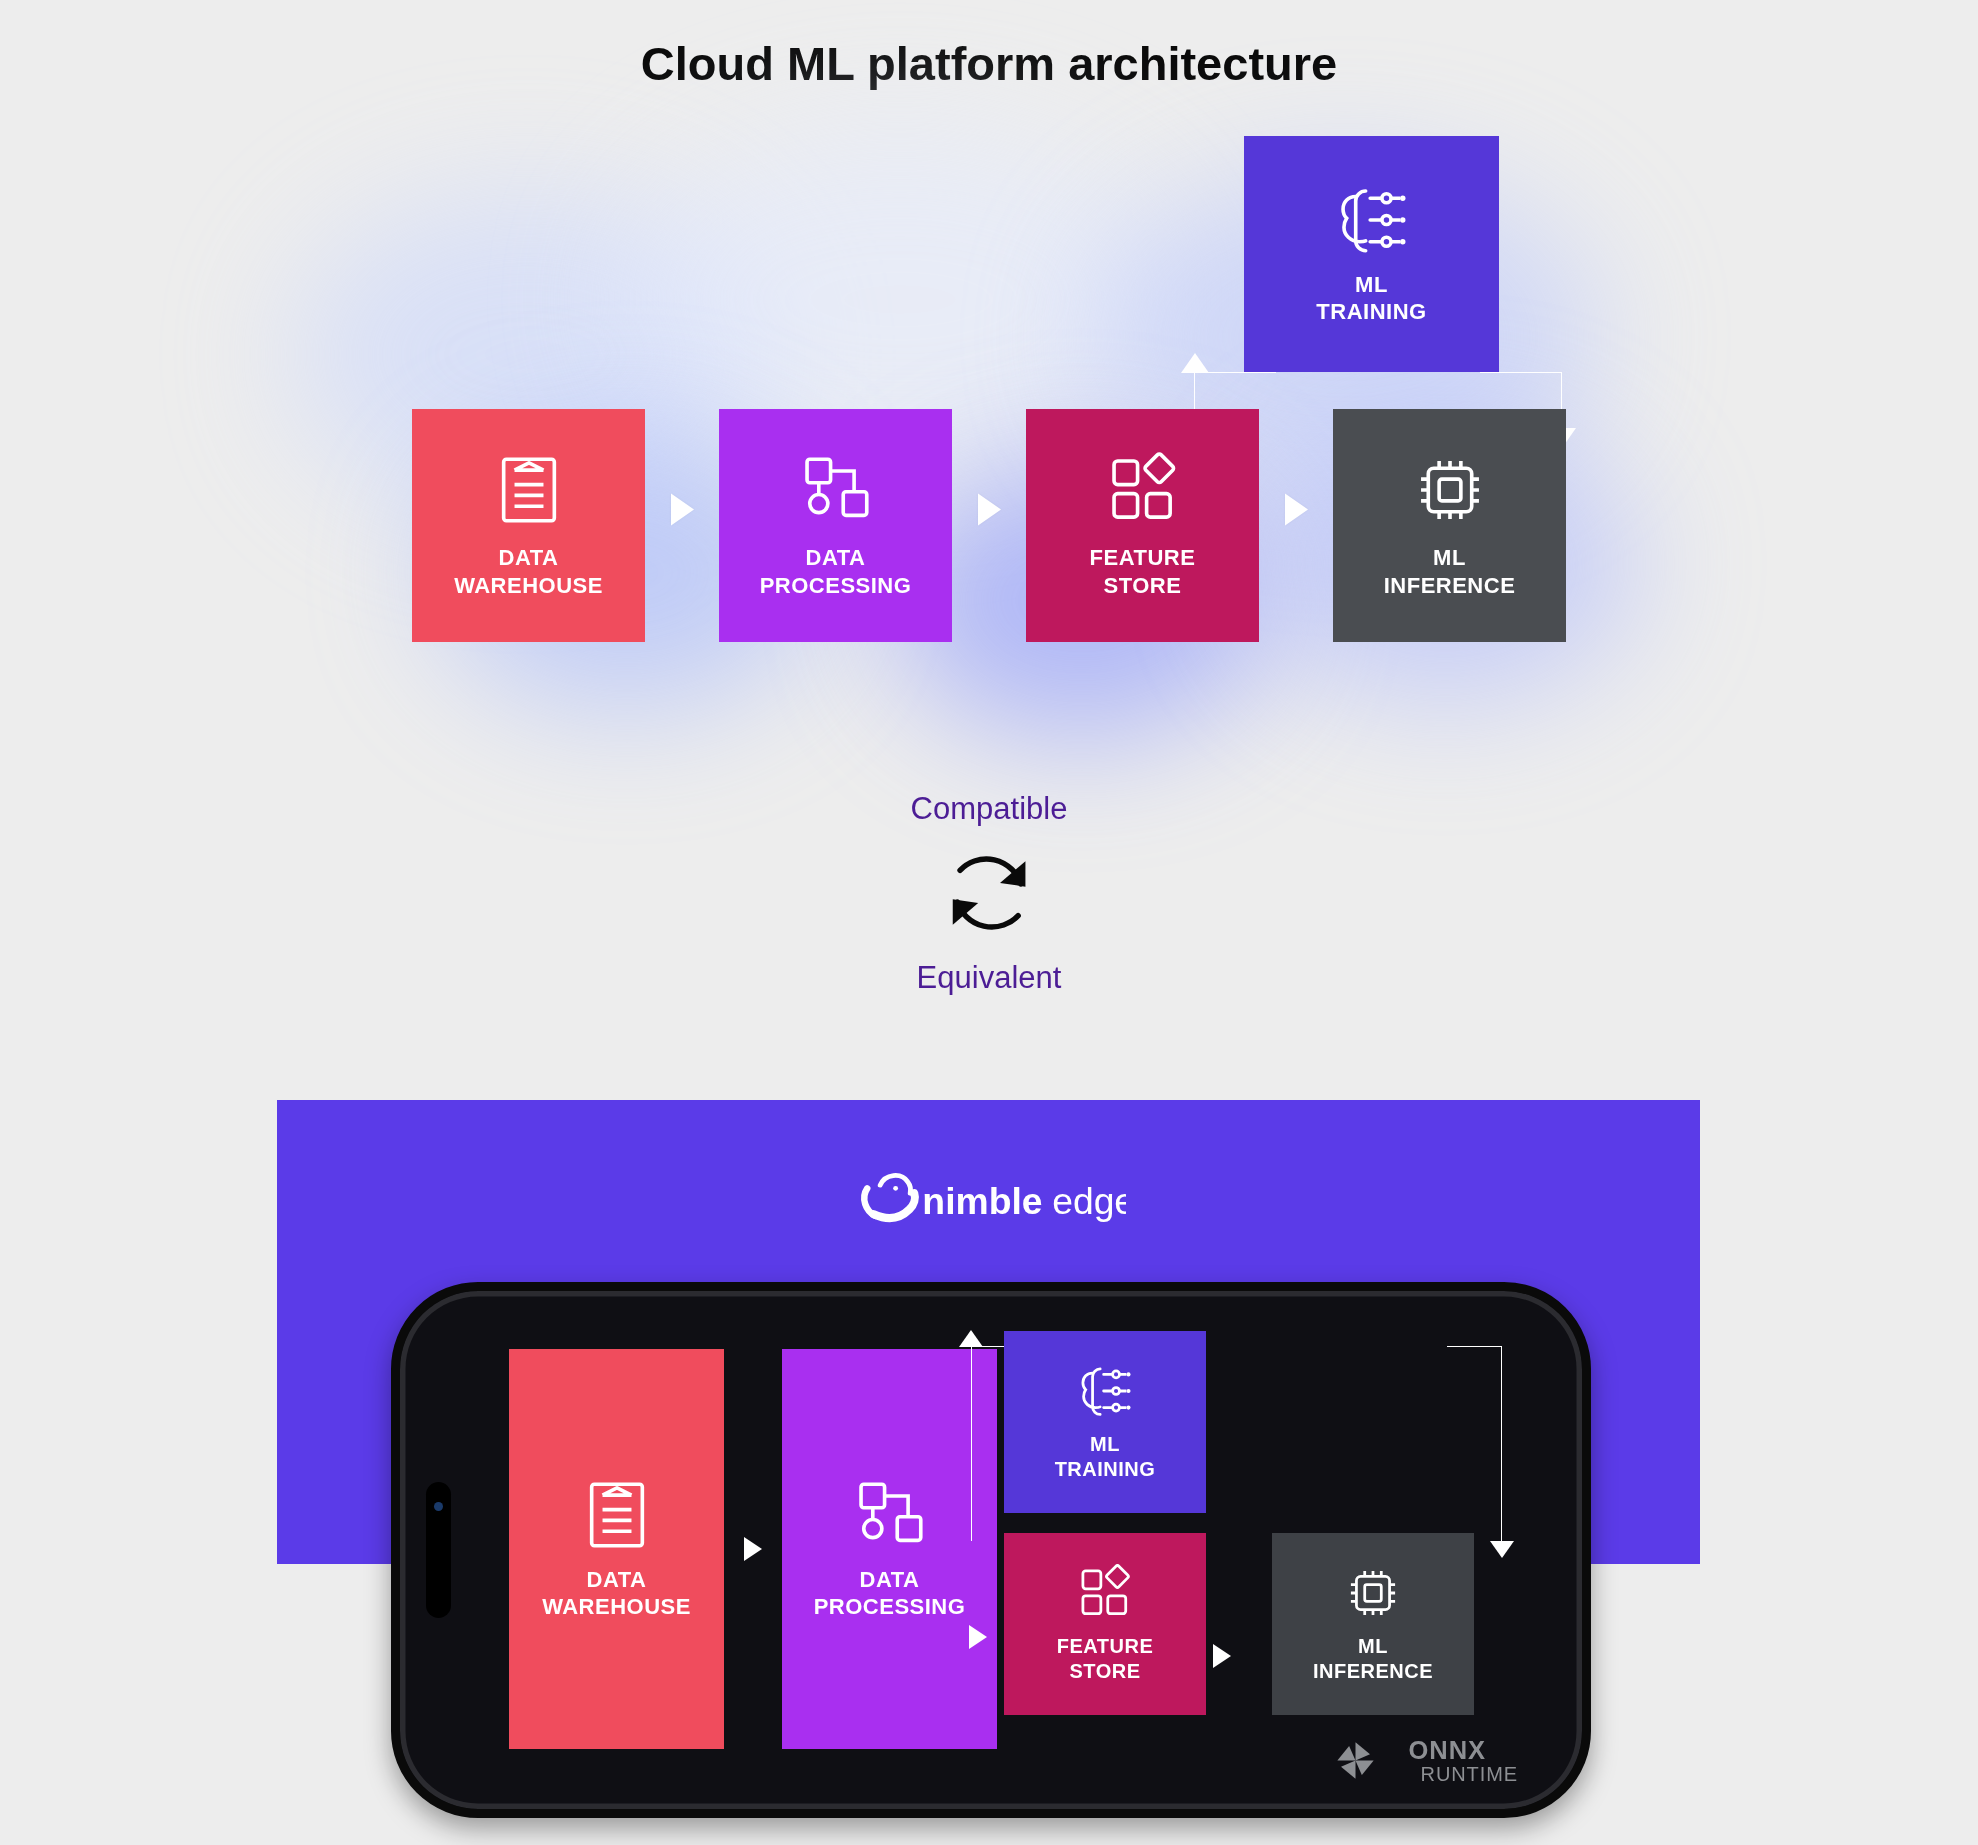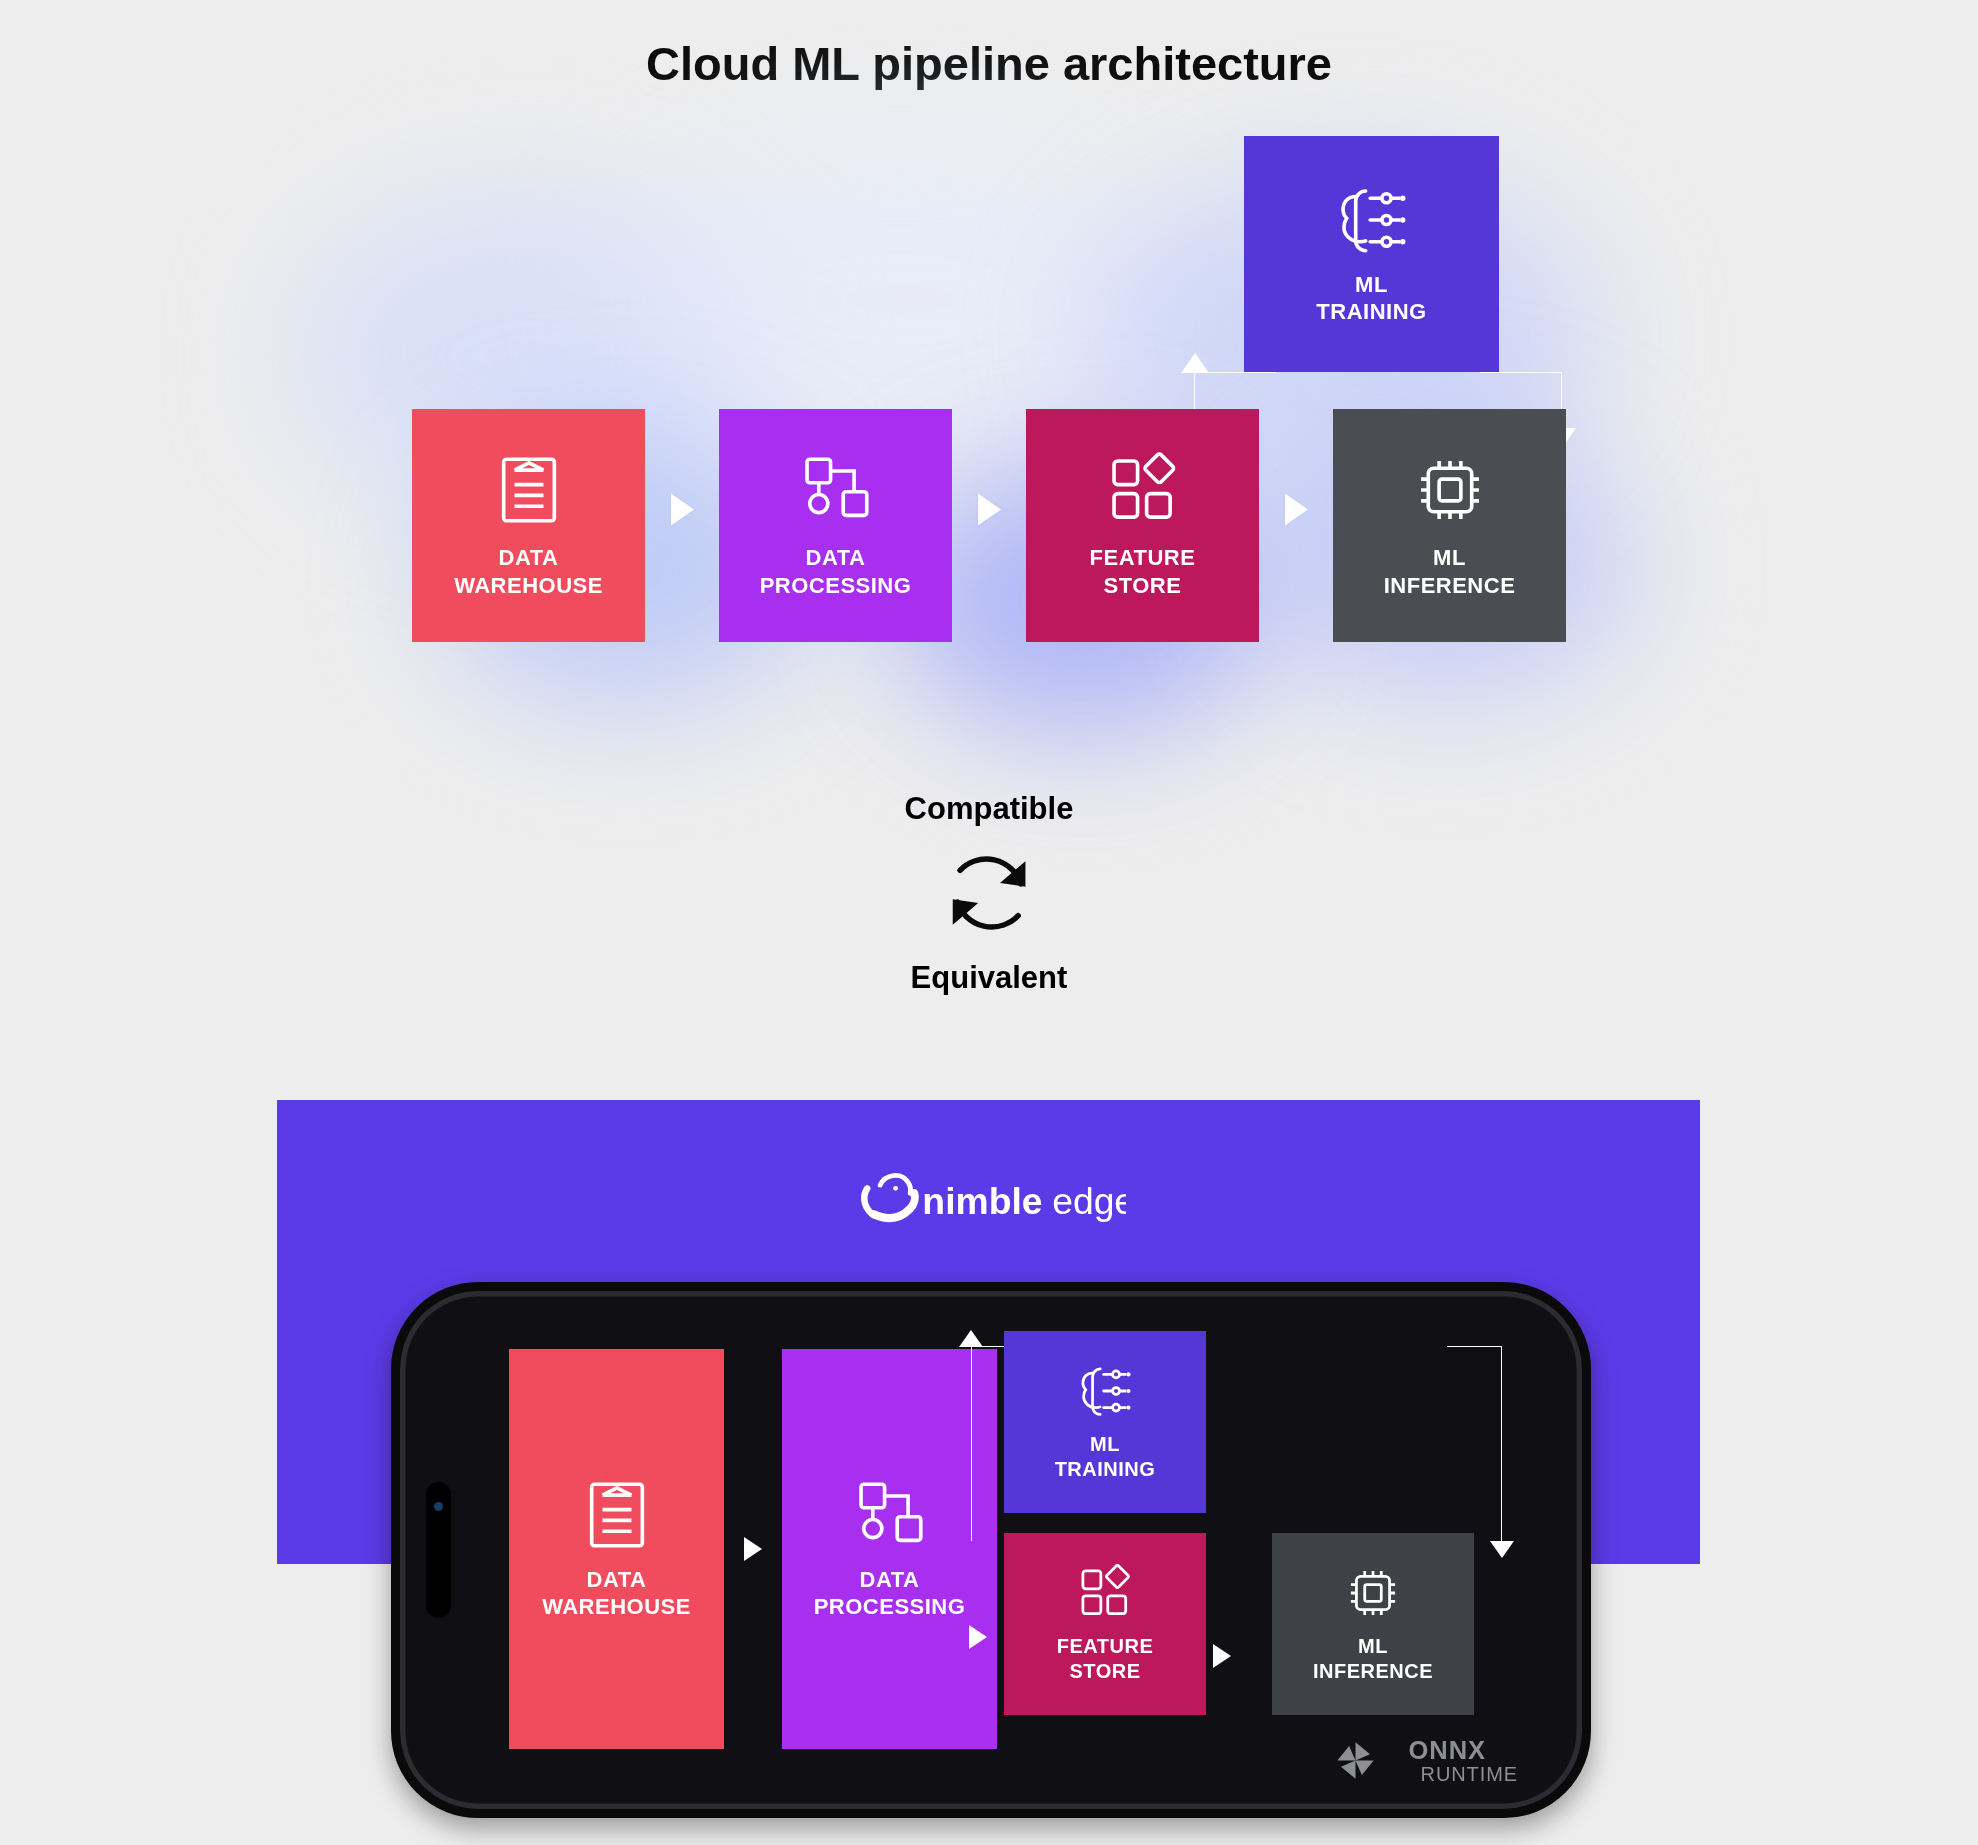--- a/index.html
+++ b/index.html
@@ -116,21 +116,21 @@
   .conn-r .arrow-down { position:absolute; bottom:-20px; right:-14.5px; }
 
   
   .compat {
     position: absolute;
     top: 791px;
     left: 50%;
     transform: translateX(-50%);
     display: flex; flex-direction: column; align-items: center; gap: 16.4px;
   }
-  .compat .lbl { font-size: 31px; font-weight: 700; color:#000000;text-align:right; }
+  .compat .lbl { font-size: 31px; font-weight: 400; color:#4c1d95;text-align:right; }
   .compat svg { width: 109px; height: 100px; }
 
   
   .panel {
     position: absolute;
     top: 1100px;
     left: 277px;
     width: 1423px;
     height: 464px;
     background: #5b3be8;
@@ -274,21 +274,21 @@
     </g>
     <g id="ic-pinwheel">
       <path d="M27 27 L27 7 L43 20 Z" fill="#8d8f93"></path>
       <path d="M27 27 L47 27 L34 43 Z" fill="#8d8f93"></path>
       <path d="M27 27 L27 47 L11 34 Z" fill="#8d8f93"></path>
       <path d="M27 27 L7 27  L20 11 Z" fill="#8d8f93"></path>
     </g>
   </defs>
 </svg>
 
-<div class="cloud-title">Cloud ML pipeline architecture</div>
+<div class="cloud-title">Cloud ML platform architecture</div>
 
 <div class="cloud-bg">
   <div class="puff" style="width:473px;height:327px;left:55px;top:82px;background:#c9d6ff"></div>
   <div class="puff" style="width:564px;height:345px;left:382px;top:18px;background:#e4ebff"></div>
   <div class="puff" style="width:509px;height:327px;left:855px;top:64px;background:#b8c6ff"></div>
   <div class="puff" style="width:382px;height:273px;left:200px;top:327px;background:#9db2ff"></div>
   <div class="puff" style="width:382px;height:273px;left:655px;top:355px;background:#7f8dff"></div>
   <div class="puff" style="width:382px;height:273px;left:1018px;top:318px;background:#a7b4ff"></div>
 </div>
 

